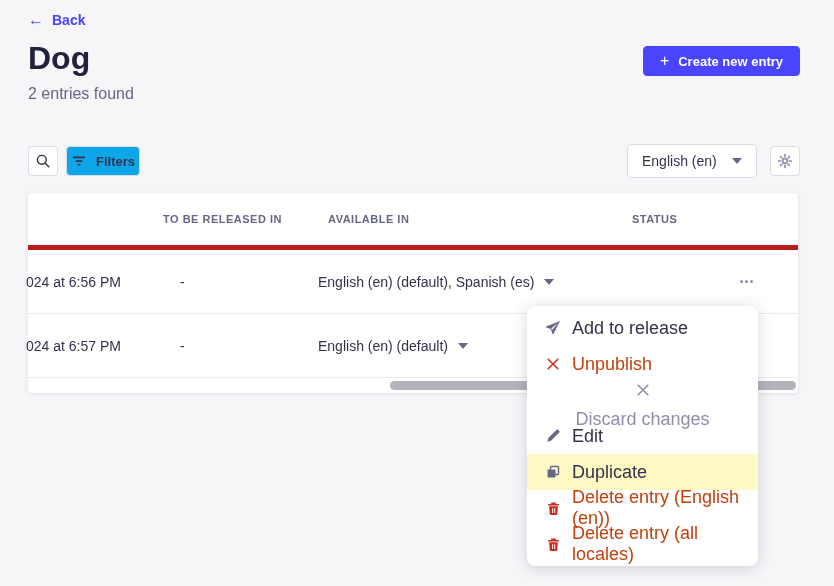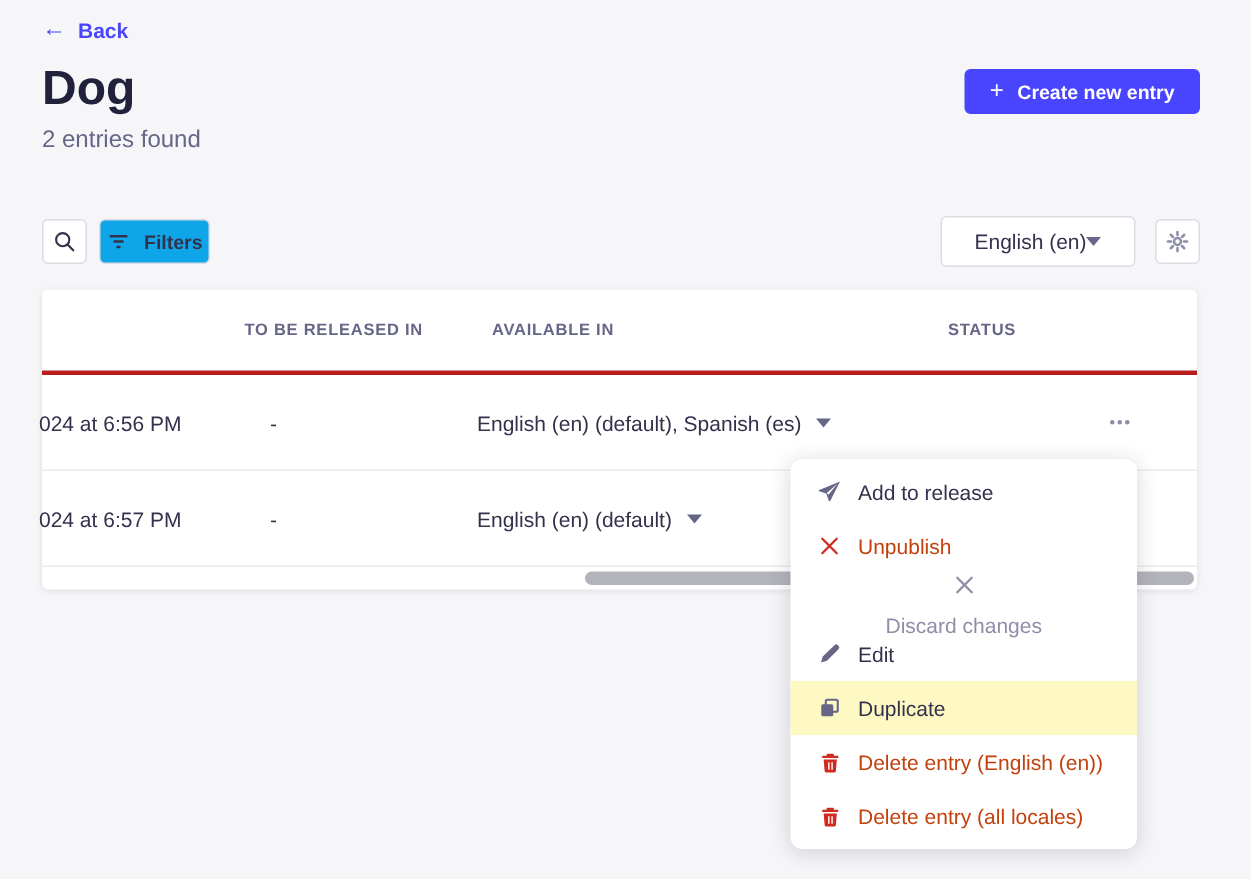--- a/index.html
+++ b/index.html
@@ -20,29 +20,29 @@
 
   
   .icon-btn { position:absolute; width:30px; height:30px; background:#fff; border:1px solid #dcdce4;
               border-radius:4px; display:flex; align-items:center; justify-content:center; cursor:pointer; }
   .search-btn { left:28px; top:146px; }
   .filters-btn { position:absolute; left:66px; top:146px; height:30px; display:flex; align-items:center; gap:9px;
                  background:#0ea5e9; border:1px solid #dcdce4; border-radius:4px; padding:0 4px;
                  font-size:13px; font-weight:600; color:#32324d; cursor:pointer; }
   .locale-select { position:absolute; right:77px; top:144px; height:34px; width:130px; background:#fff;
                    border:1px solid #dcdce4; border-radius:4px; display:flex; align-items:center;
-                   justify-content:center; padding:0 14px; font-size:14px; color:#32324d; cursor:pointer; }
+                   justify-content:space-between; padding:0 14px; font-size:14px; color:#32324d; cursor:pointer; }
   .gear-btn { right:34px; top:146px; }
   .caret { width:0; height:0; border-left:5px solid transparent; border-right:5px solid transparent;
            border-top:6px solid #666687; }
 
   
   .card { position:absolute; left:28px; top:193px; width:770px; height:200px; background:#fff;
           border-radius:4px; box-shadow:0 1px 4px rgba(33,33,52,0.1); }
-  .thead { position:relative; height:57px; border-bottom:3px solid #b91c1c; }
+  .thead { position:relative; height:57px; border-bottom:5px solid #b91c1c; }
   .th { position:absolute; top:50%; transform:translateY(-50%); font-size:11px; font-weight:700;
         letter-spacing:0.5px; color:#666687; }
   .th-released { left:135px; }
   .th-available { left:272px;margin-left:28px; }
   .th-status { left:584px;margin-left:20px; }
   .trow { position:relative; height:64px; border-bottom:1px solid #eaeaef; }
   .cell { position:absolute; top:50%; transform:translateY(-50%); font-size:14px; color:#32324d; white-space:nowrap; }
   .cell-date { left:-2px; }
   .cell-dash { left:152px; }
   .cell-locale { left:290px; display:flex; align-items:center; gap:10px; }
@@ -52,21 +52,21 @@
   .more-btn { position:absolute; left:705px; top:50%; transform:translateY(-50%); width:26px; height:26px;
               display:flex; align-items:center; justify-content:center; gap:2px; cursor:pointer; border-radius:4px; }
   .more-btn i { width:3px; height:3px; border-radius:50%; background:#8e8ea9; display:block; }
   .hscroll-thumb { position:absolute; left:362px; bottom:3px; width:406px; height:9px;
                    background:#b3b3bc; border-radius:5px; cursor:grab; }
 
   
   .context-menu { position:absolute; left:527px; top:306px; width:231px; background:#fff; border-radius:8px;
                   padding:4px 0; box-shadow:0 2px 15px rgba(33,33,52,0.18); z-index:10; }
   .menu-item { height:36px; display:flex; align-items:center; gap:11px; padding:0 18px;
-               font-size:14px; color:#32324d; cursor:pointer; }
+               font-size:18px; color:#32324d; cursor:pointer; }
   .menu-item.danger { color:#c2410c; }
   .menu-item.disabled { color:#8e8ea9; cursor:default;flex-direction:column; }
   .menu-item.highlighted { background:#fef9c3; }
   .mi-icon { width:16px; height:16px; flex:0 0 16px; display:flex; align-items:center; justify-content:center; }
 </style>
 </head>
 <body>
 
 <div class="page">
 

